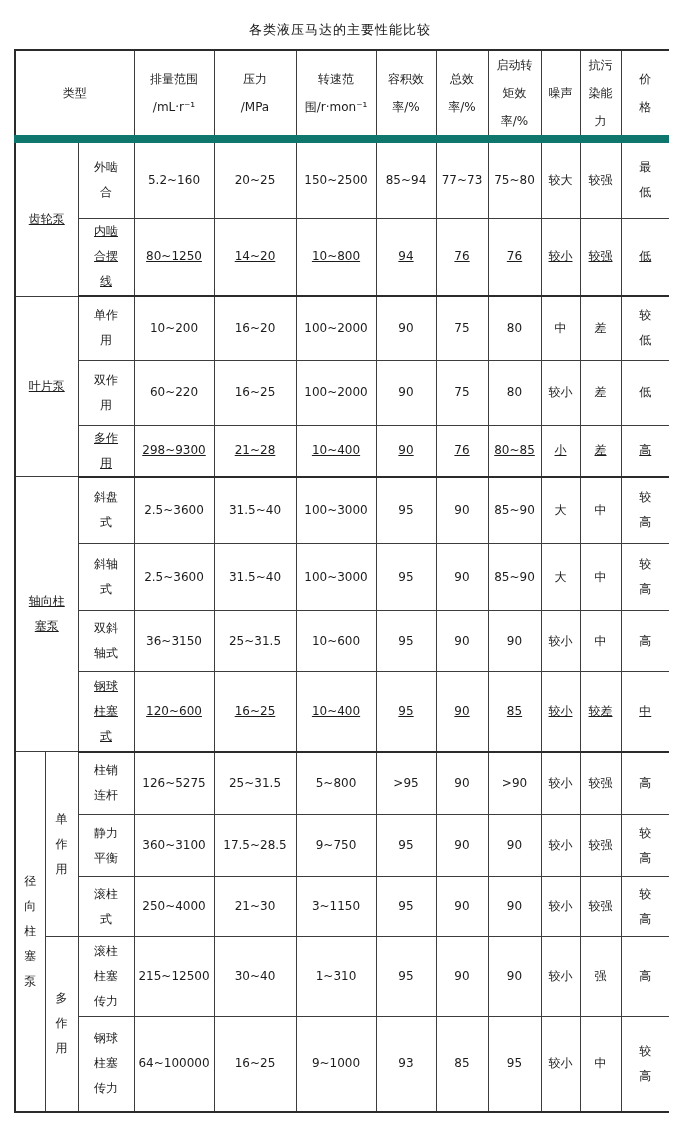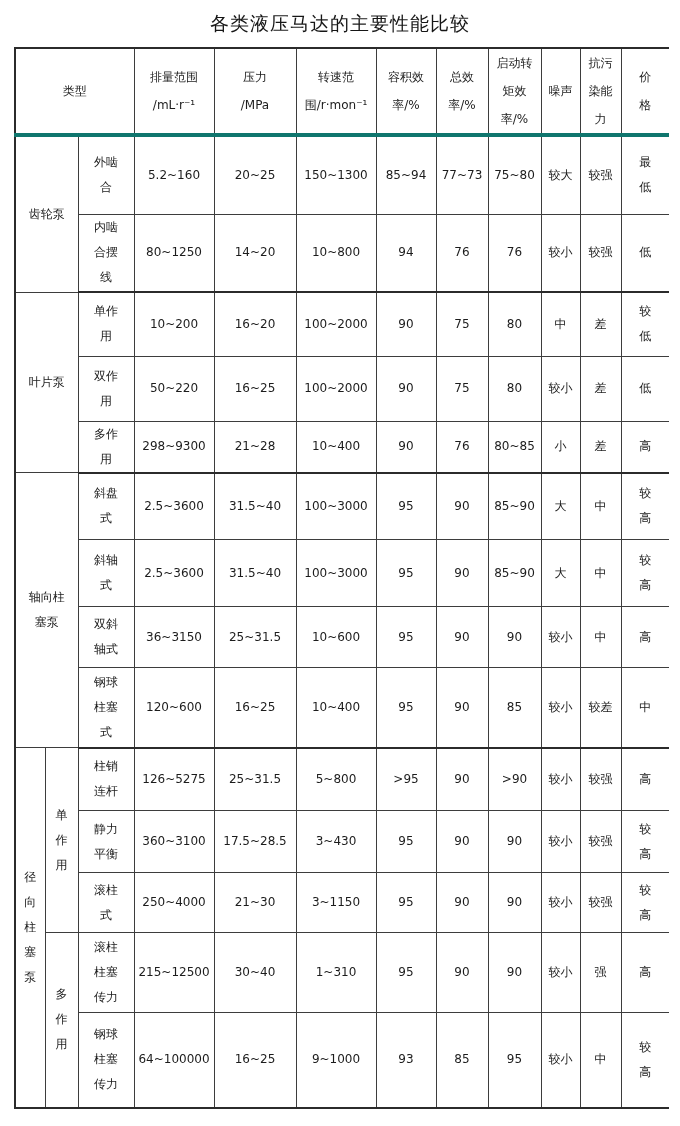--- a/index.html
+++ b/index.html
@@ -2,23 +2,23 @@
 <html><head>
 <meta charset="utf-8">
 <style>
   html,body { margin:0; padding:0; background:#ffffff; }
   body {
     width:680px; height:1126px;
     font-family:"DejaVu Sans","Liberation Sans",sans-serif;
     color:#1c1c1c;
   }
   .title {
-    padding-top:11px;
+    padding-top:21px;
     text-align:center;
-    font-size:19px;
+    font-size:13px;
     letter-spacing:1px;
     color:#161616;
   }
   table.perf {
     margin:10px 0 0 14px;
     width:654px;
     border-collapse:collapse;
     table-layout:fixed;
     border:2px solid #2b2b2b;
     border-right:none;
@@ -28,22 +28,22 @@
     padding:0;
     text-align:center;
     vertical-align:middle;
     font-size:12px;
     line-height:25px;
     white-space:pre-line;
     overflow:hidden;
     color:#1c1c1c;
   }
   table.perf td:last-child { border-right:none; }
-  tr.hrow td { border-bottom:4px solid #0f766e; line-height:28px; }
-  tr.gsep td, td.gb { border-bottom:2px solid #2b2b2b; }
+  tr.hrow td { border-bottom:8px solid #0f766e; line-height:28px; }
+  tr.gsep td, td.gb { border-bottom:2px solid #2b2b2b;text-decoration:underline; }
   td.g { line-height:24px; }
 </style>
 </head>
 <body>
 
 <div class="title">各类液压马达的主要性能比较</div>
 
 <table class="perf">
   <colgroup>
     <col style="width:30px">
@@ -83,21 +83,21 @@
     <td>价
 格</td>
   </tr>
 
   <tr style="height:79px">
     <td class="g gb" colspan="2" rowspan="2">齿轮泵</td>
     <td>外啮
 合</td>
     <td>5.2~160</td>
     <td>20~25</td>
-    <td>150~1300</td>
+    <td>150~2500</td>
     <td>85~94</td>
     <td>77~73</td>
     <td>75~80</td>
     <td>较大</td>
     <td>较强</td>
     <td>最
 低</td>
   </tr>
 
   <tr class="gsep" style="height:78px">
@@ -127,21 +127,21 @@
     <td>80</td>
     <td>中</td>
     <td>差</td>
     <td>较
 低</td>
   </tr>
 
   <tr style="height:65px">
     <td>双作
 用</td>
-    <td>50~220</td>
+    <td>60~220</td>
     <td>16~25</td>
     <td>100~2000</td>
     <td>90</td>
     <td>75</td>
     <td>80</td>
     <td>较小</td>
     <td>差</td>
     <td>低</td>
   </tr>
 
@@ -240,21 +240,21 @@
     <td>较小</td>
     <td>较强</td>
     <td>高</td>
   </tr>
 
   <tr style="height:62px">
     <td>静力
 平衡</td>
     <td>360~3100</td>
     <td>17.5~28.5</td>
-    <td>3~430</td>
+    <td>9~750</td>
     <td>95</td>
     <td>90</td>
     <td>90</td>
     <td>较小</td>
     <td>较强</td>
     <td>较
 高</td>
   </tr>
 
   <tr style="height:60px">

